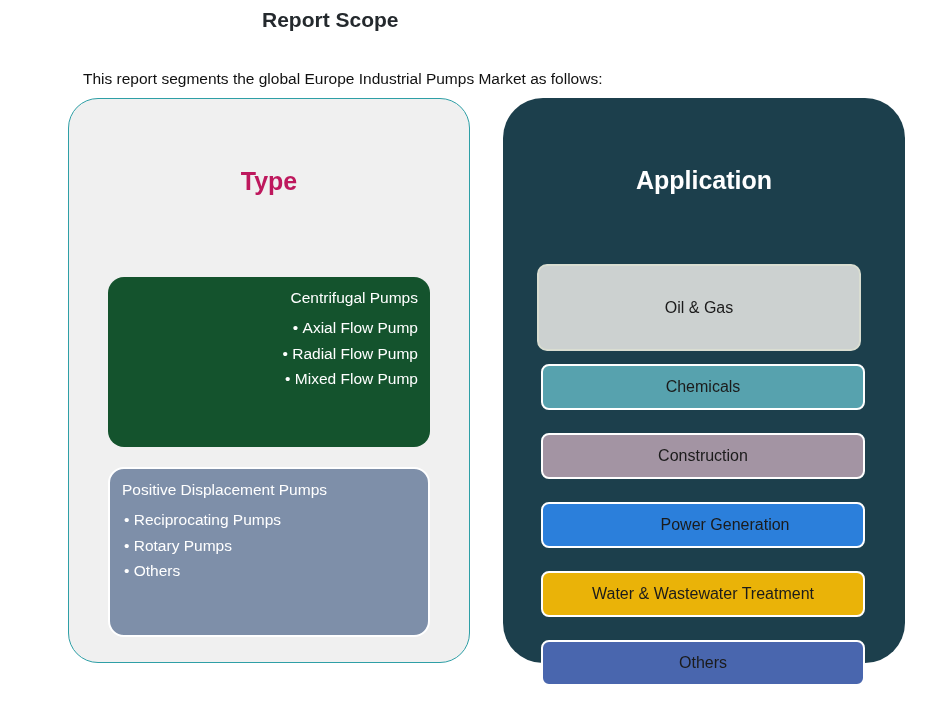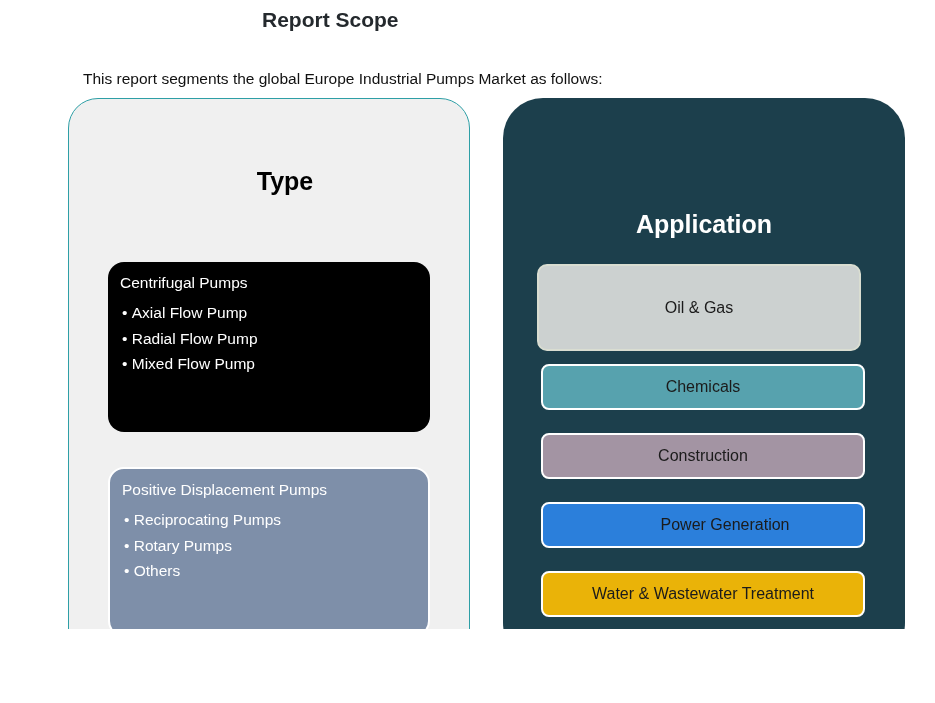--- a/index.html
+++ b/index.html
@@ -1,20 +1,20 @@
 <!DOCTYPE html>
 <html><head>
 <meta charset="utf-8">
 <style>
   html, body { margin: 0; padding: 0; background: #ffffff; }
   body { font-family: "Liberation Sans", sans-serif; }
   .canvas {
     position: relative;
     width: 935px;
-    height: 629px;
+    height: 703px;
     background: #ffffff;
     overflow: hidden;
   }
   .page-title {
     position: absolute;
     left: 262px;
     top: 8px;
     font-size: 21px;
     font-weight: bold;
     color: #24292d;
@@ -48,34 +48,34 @@
   }
   .panel-title {
     position: absolute;
     top: 68px;
     left: 0;
     width: 100%;
     text-align: center;
     font-size: 25px;
     font-weight: bold;
   }
-  .panel.left .panel-title { color: #000000; padding-left: 16px; }
-  .panel.right .panel-title { color: #ffffff; margin-top: 44px; }
+  .panel.left .panel-title { color: #be185d; }
+  .panel.right .panel-title { color: #ffffff; }
 
   .group-box {
     position: absolute;
     left: 39px;
     width: 322px;
     height: 170px;
     box-sizing: border-box;
     border-radius: 16px;
     color: #ffffff;
     padding: 10px 12px 10px 12px;
   }
-  .group-box.first  { top: 163px; background: #000000; }
+  .group-box.first  { top: 178px; background: #14532d; text-align: right; }
   .group-box.second { top: 368px; background: #7e8fa9; border: 2px solid #ffffff; }
   .group-heading {
     font-size: 15.5px;
     margin: 2px 0 8px 0;
   }
   ul.group-list {
     list-style: none;
     margin: 0;
     padding: 0 0 0 2px;
   }

